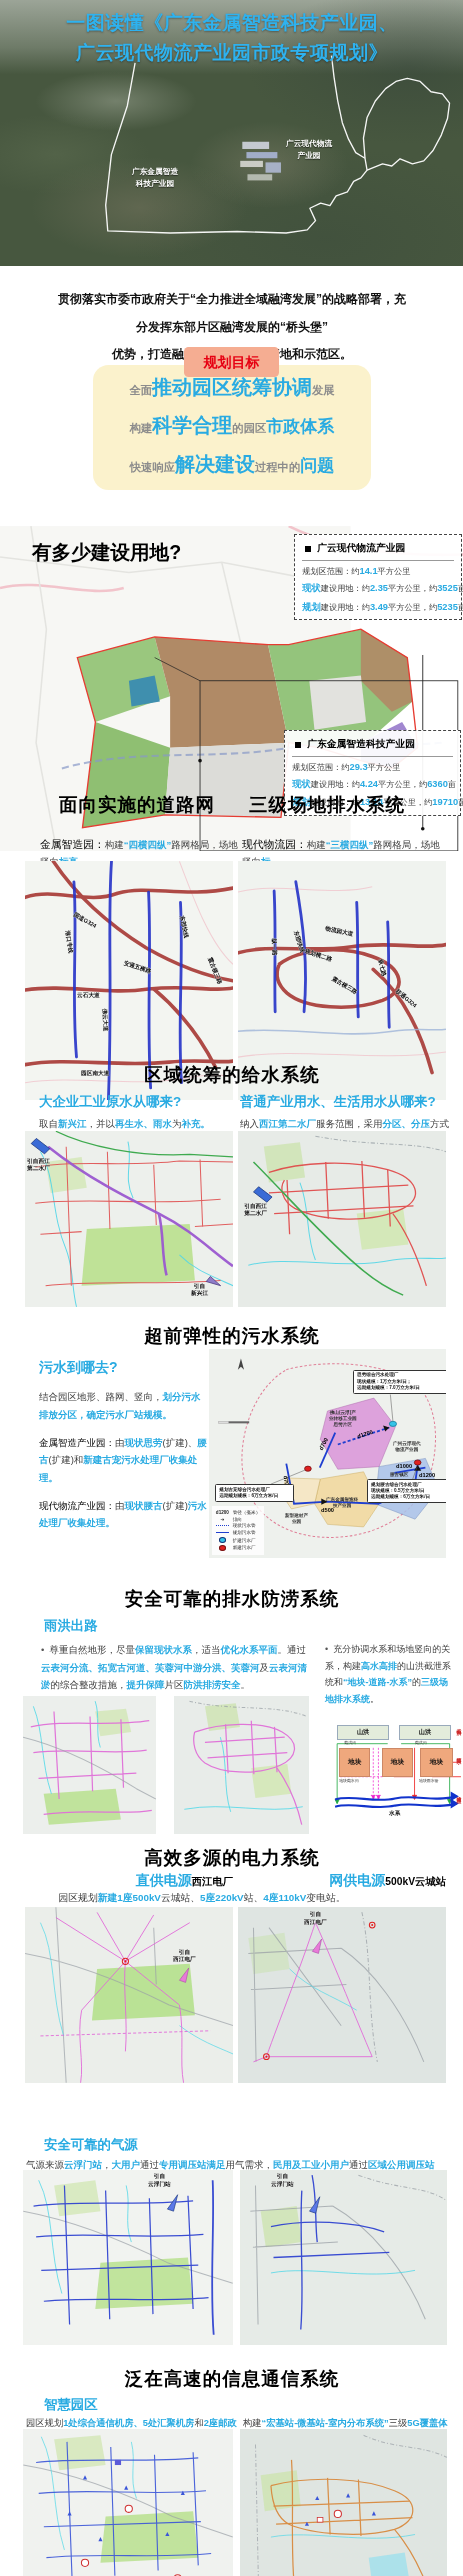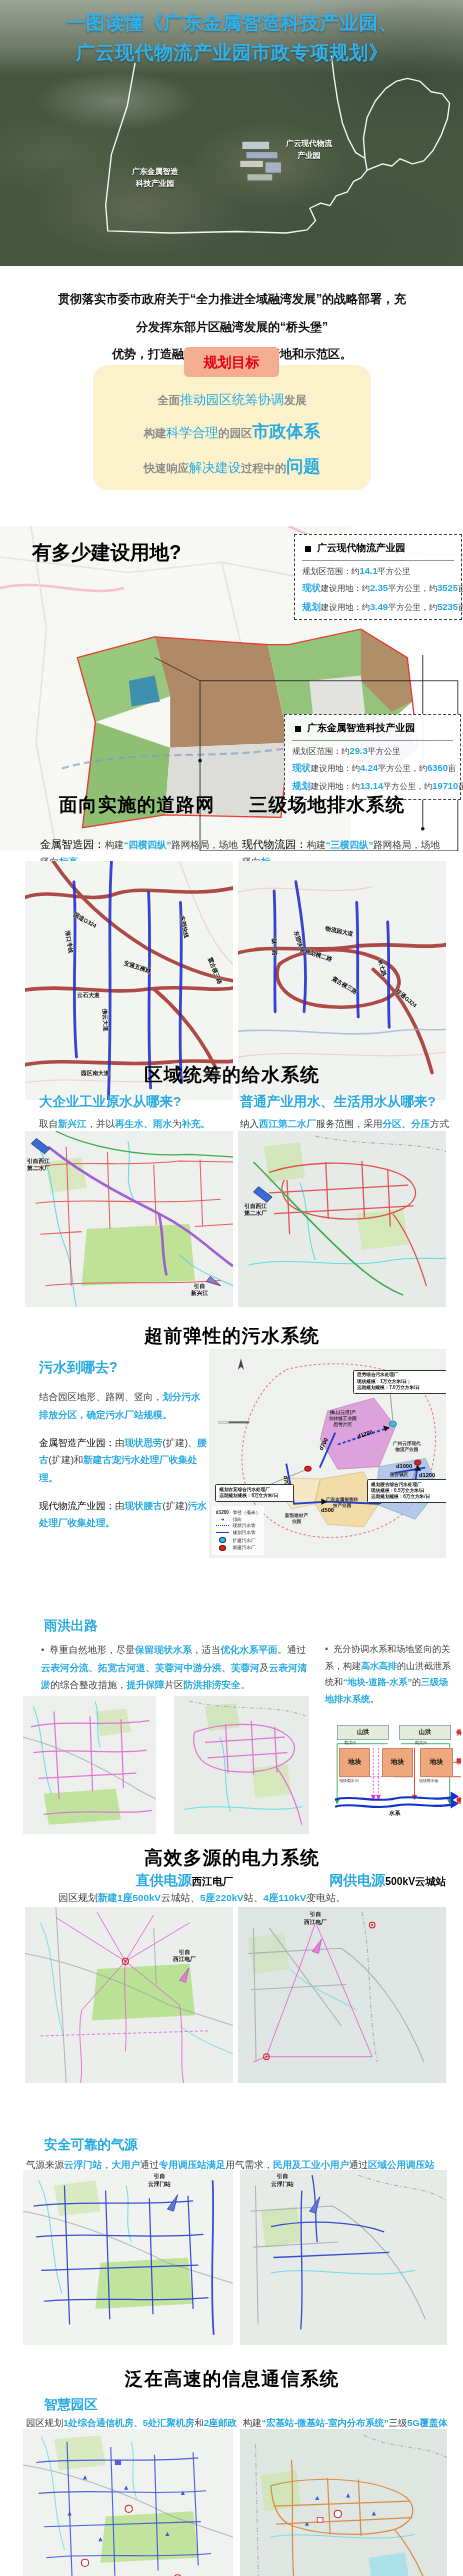--- a/index.html
+++ b/index.html
@@ -31,21 +31,21 @@
   #intro{position:absolute;top:286px;left:57px;width:350px;text-align:center;
       font-size:12px;line-height:2.3;color:#111;font-weight:bold;}
   
   #goal-badge{position:absolute;top:347px;left:184px;width:95px;height:30px;line-height:30px;
       background:#f5ad92;border-radius:4.6px;text-align:center;font-size:14px;font-weight:bold;color:#e60012;z-index:2;}
   #goal-box{position:absolute;top:365px;left:93px;width:278px;height:125px;background:#fbf2cc;
       border-radius:15.5px;z-index:1;display:flex;flex-direction:column;justify-content:flex-end;
       align-items:center;padding-bottom:12.4px;box-sizing:border-box;gap:11.3px;}
   .goal-line{white-space:nowrap;}
   .g{color:#8c8c8c;font-size:11.3px;font-weight:bold;}
-  .gb{color:#29abe2;font-size:13px;font-weight:normal;}
+  .gb{color:#29abe2;font-size:20px;font-weight:bold;}
   .gb2{color:#29abe2;font-size:17px;font-weight:bold;}
   
   #land{position:absolute;top:526px;left:0;width:464px;height:325px;}
   #land-title{position:absolute;left:32px;top:13.4px;font-size:19.6px;font-weight:bold;color:#000;}
   .dash-box{position:absolute;border:1px dashed #444;background:rgba(255,255,255,.93);
       padding:5.2px 7.2px;box-sizing:border-box;}
   .dash-head{display:flex;align-items:center;gap:6.2px;font-size:9.8px;font-weight:bold;color:#000;
       border-bottom:0.5px solid #999;padding:2.1px 0 4.6px 3.1px;}
   .sq{width:5.7px;height:5.7px;background:#000;display:inline-block;}
   .dash-row{font-size:8.2px;color:#222;margin-top:5.2px;white-space:nowrap;}
@@ -181,21 +181,21 @@
     <div class="dash-box" style="left:294px;top:8.2px;width:168px;">
       <div class="dash-head">
           <span class="sq"></span>
           <span>广云现代物流产业园</span>
         </div>
       <div class="dash-row"><span class="k">规划区范围：约</span><span class="b">14.1</span><span class="k">平方公里</span></div>
       <div class="dash-row"><span class="b">现状</span><span class="k">建设用地：约</span><span class="b">2.35</span><span class="k">平方公里，约</span><span class="b">3525</span><span class="k">亩</span></div>
       <div class="dash-row"><span class="b">规划</span><span class="k">建设用地：约</span><span class="b">3.49</span><span class="k">平方公里，约</span><span class="b">5235</span><span class="k">亩</span></div>
     </div>
 
-    <div class="dash-box" style="left:284px;top:188px;width:177px;">
+    <div class="dash-box" style="left:284px;top:204px;width:177px;">
       <div class="dash-head">
           <span class="sq"></span>
           <span>广东金属智造科技产业园</span>
         </div>
       <div class="dash-row"><span class="k">规划区范围：约</span><span class="b">29.3</span><span class="k">平方公里</span></div>
       <div class="dash-row"><span class="b">现状</span><span class="k">建设用地：约</span><span class="b">4.24</span><span class="k">平方公里，约</span><span class="b">6360</span><span class="k">亩</span></div>
       <div class="dash-row"><span class="b">规划</span><span class="k">建设用地：约</span><span class="b">13.14</span><span class="k">平方公里，约</span><span class="b">19710</span><span class="k">亩</span></div>
     </div>
   </div>
 
@@ -442,20 +442,21 @@
         </div>
       <div class="row">
           <span class="ic">
             <span class="rd-dot"></span>
           </span>
           <span>新建污水厂</span>
         </div>
     </div>
   </div>
 
+  <div class="sec-title" style="top:1586px;">安全可靠的排水防涝系统</div>
   <div class="col-head" style="left:44px;top:1617px;">雨洪出路</div>
   <div class="bullet" style="left:41px;top:1641px;width:270px;"><span class="k">尊重自然地形，尽量</span><span class="b">保留现状水系</span><span class="k">，适当</span><span class="b">优化水系平面</span><span class="k">。通过</span><span class="b">云表河分流、拓宽古河道、芙蓉河中游分洪、芙蓉河</span><span class="k">及</span><span class="b">云表河清淤</span><span class="k">的综合整改措施，</span><span class="b">提升保障</span><span class="k">片区</span><span class="b">防洪排涝安全</span><span class="k">。</span></div>
   <div class="bullet" style="left:325px;top:1641px;width:129px;font-size:9px;"><span class="k">充分协调水系和场地竖向的关系，构建</span><span class="b">高水高排</span><span class="k">的山洪截泄系统和</span><span class="b">“地块-道路-水系”</span><span class="k">的</span><span class="b">三级场地排水系统</span><span class="k">。</span></div>
 
   <div class="map" style="left:23px;top:1696px;width:133px;height:138px;background:#ecefec;">
     <svg width="133" height="138" viewBox="0 0 258 268">
       <rect width="258" height="268" fill="#ecefec"></rect>
       <polygon points="40,190 180,180 190,240 50,250" fill="#b9e08e" opacity=".85"></polygon>
       <polygon points="140,30 200,25 210,70 150,78" fill="#cfe6ae" opacity=".7"></polygon>
       <g stroke="#4fd8e8" stroke-width="1.8" fill="none" opacity=".9">

